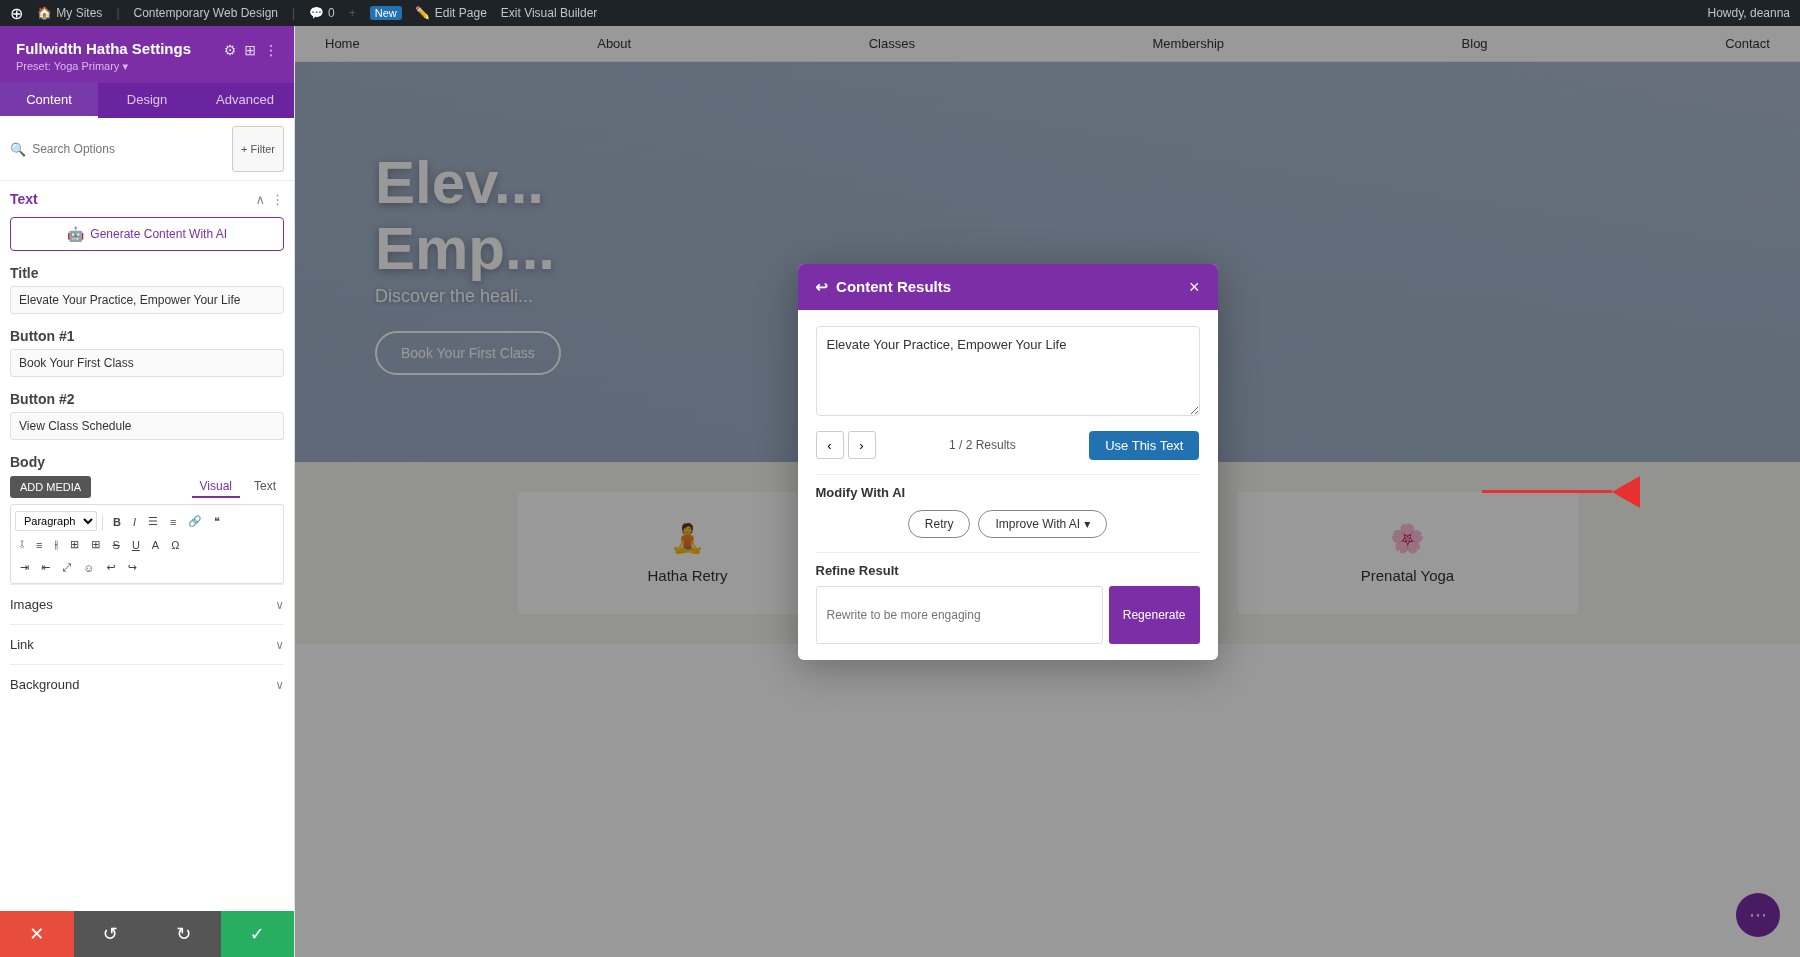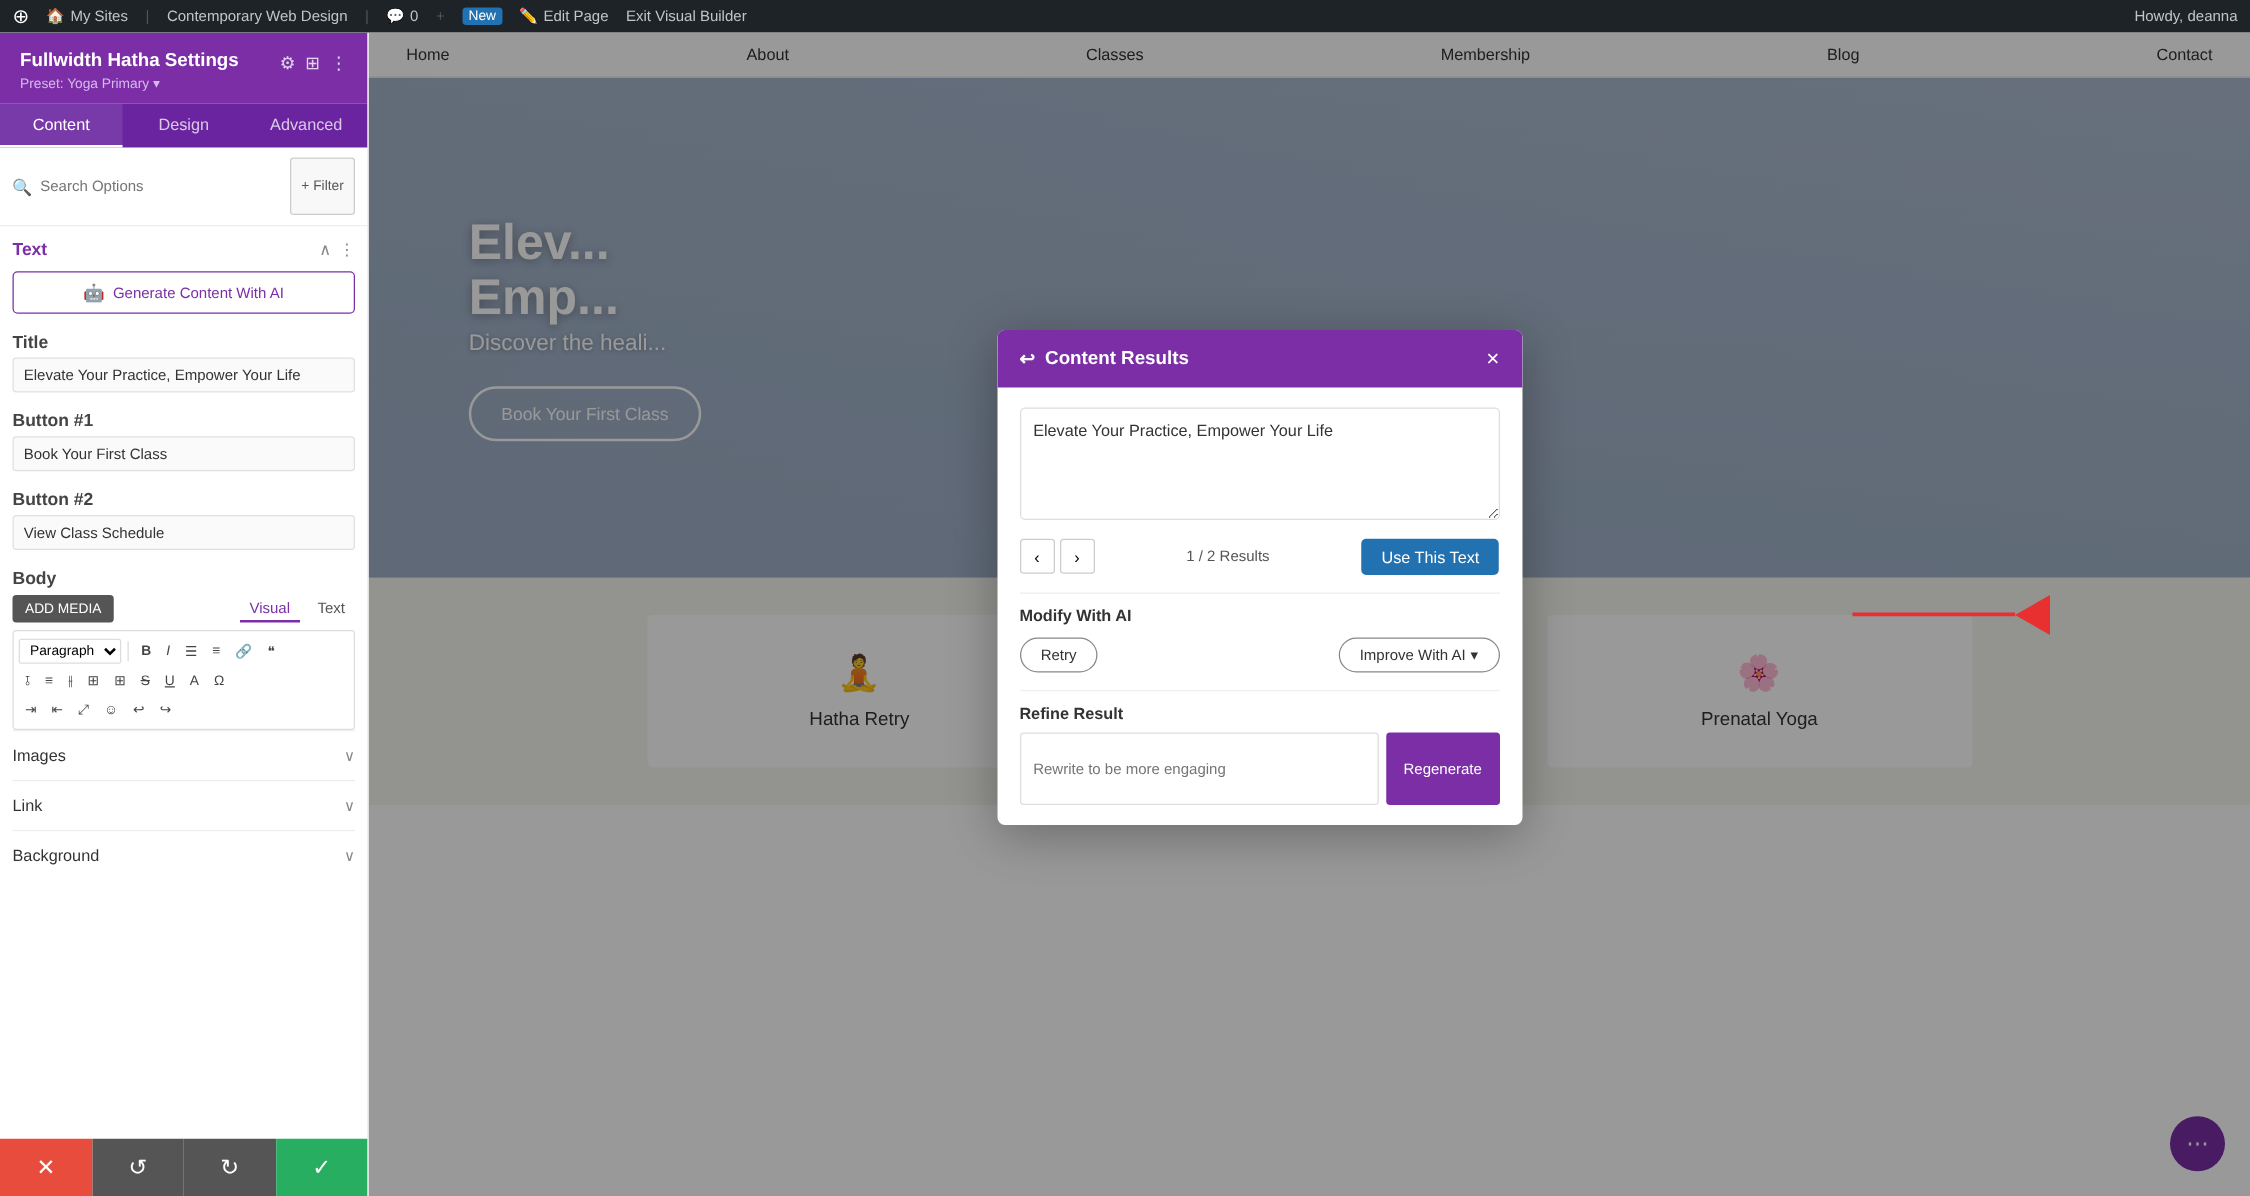--- a/index.html
+++ b/index.html
@@ -190,21 +190,21 @@
     }
     .editor-tab.active { border-bottom: 2px solid #7b2ea6; color: #7b2ea6; }
 
     .editor-toolbar {
       border: 1px solid #ddd;
       border-radius: 3px;
       padding: 4px;
     }
     .toolbar-row {
       display: flex;
-      align-items: center;
+      align-items: flex-end;
       gap: 2px;
       flex-wrap: wrap;
       padding: 2px 0;
     }
     .toolbar-btn {
       padding: 3px 5px;
       font-size: 11px;
       color: #444;
       cursor: pointer;
       border: none;
@@ -290,21 +290,21 @@
       inset: 0;
       background: rgba(140,160,185,0.4);
     }
     .hero-content {
       position: relative;
       z-index: 2;
       padding: 60px 80px;
       color: #fff;
     }
     .hero-title {
-      font-size: 40px;
+      font-size: 60px;
       font-weight: 700;
       line-height: 1.1;
       text-shadow: 0 2px 8px rgba(0,0,0,0.3);
       margin-bottom: 4px;
     }
     .hero-subtitle {
       font-size: 18px;
       text-shadow: 0 1px 4px rgba(0,0,0,0.3);
       margin-bottom: 24px;
     }
@@ -440,21 +440,21 @@
       font-weight: 500;
     }
 
     .section-divider {
       border-top: 1px solid #eee;
       margin: 10px 0;
     }
 
     .modify-section { margin-bottom: 14px; }
     .modify-label { font-size: 13px; font-weight: 600; color: #333; margin-bottom: 10px; }
-    .modify-buttons { display: flex; gap: 8px; justify-content: space-between; }
+    .modify-buttons { display: flex; gap: 8px; justify-content: center; }
     .outline-btn {
       border: 1px solid #888;
       background: #fff;
       color: #333;
       padding: 6px 16px;
       border-radius: 20px;
       font-size: 12px;
       cursor: pointer;
       display: flex;
       align-items: center;

